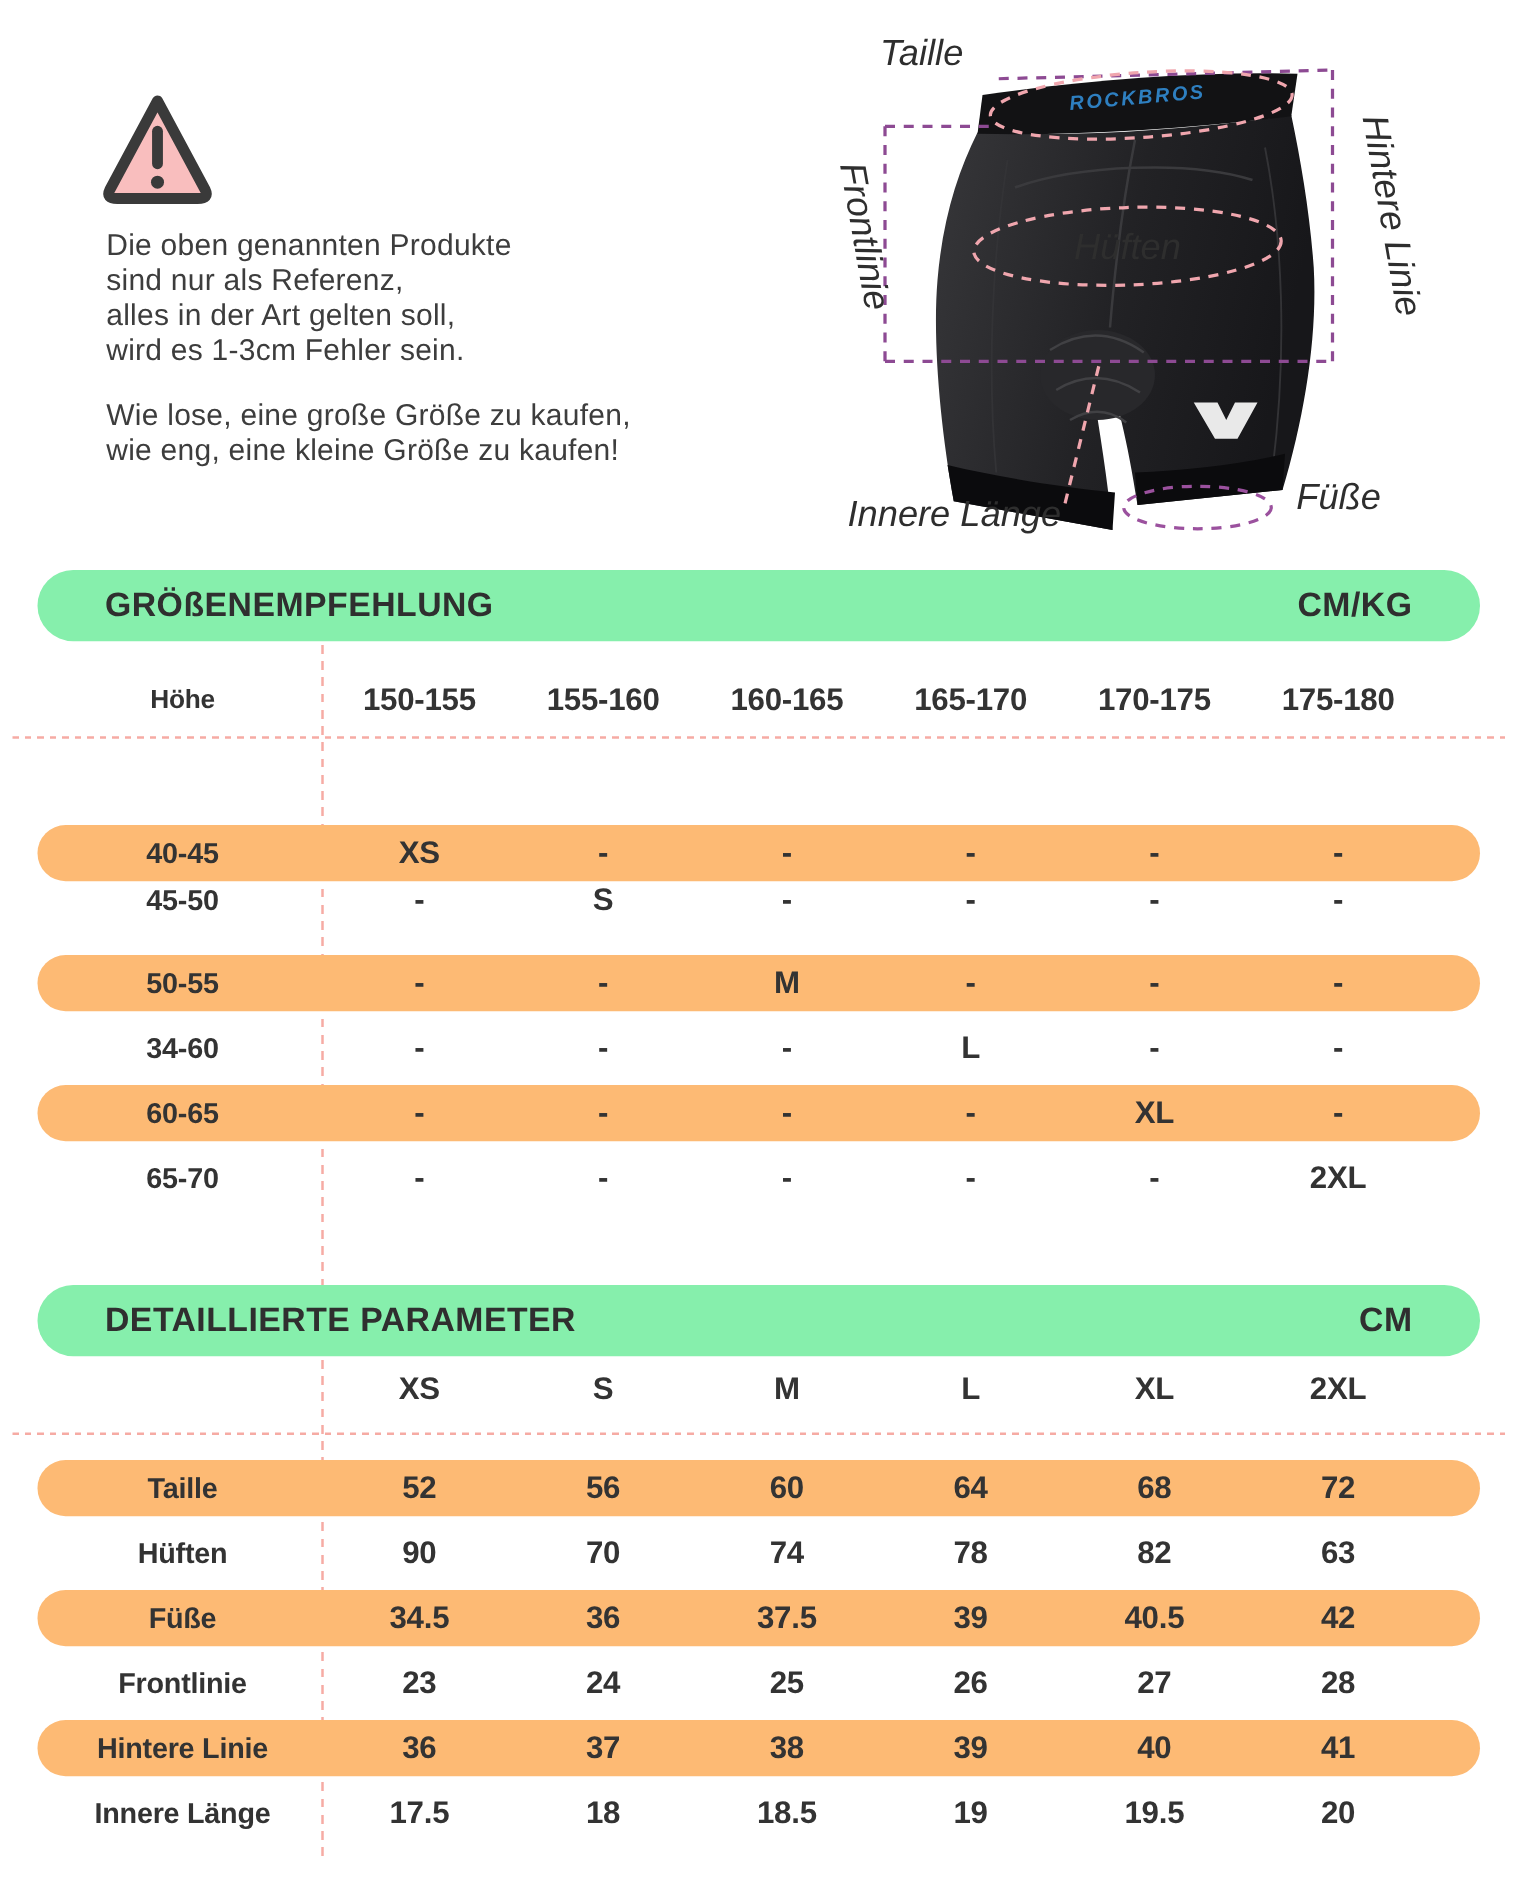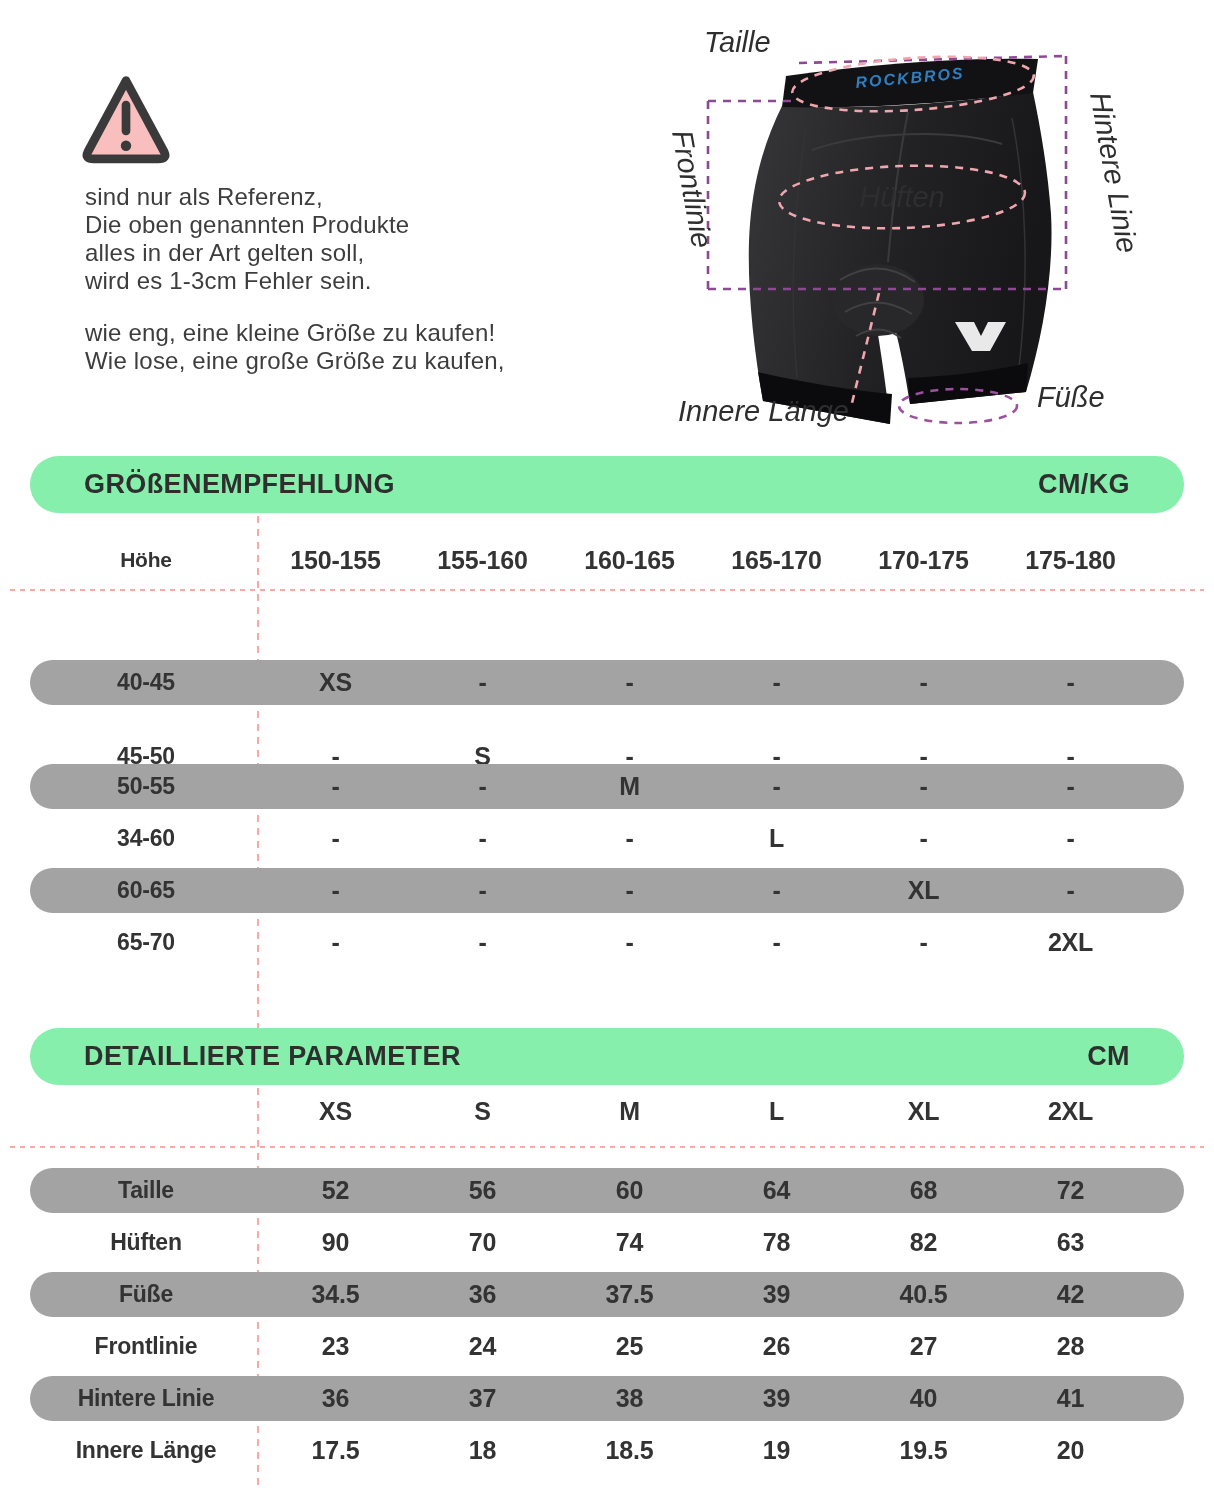--- a/index.html
+++ b/index.html
@@ -24,46 +24,46 @@
   
   .banner{position:absolute;left:30px;width:1154px;height:57px;background:#86efac;border-radius:29px;
     display:flex;align-items:center;justify-content:space-between;padding:0 54px;box-sizing:border-box;z-index:1;}
   .banner1{top:456px;} .banner2{top:1028px;}
   .banner .t{font-size:27px;font-weight:800;color:#2f2f2f;letter-spacing:0.4px;}
   
   .row{position:absolute;left:30px;width:1154px;height:45px;box-sizing:border-box;padding-right:40px;
     display:grid;grid-template-columns:232px repeat(6,1fr);align-items:center;z-index:1;}
   .row > div{text-align:center;font-weight:700;font-size:25px;color:#333333;letter-spacing:-0.2px;}
   .row .lab{font-size:23px;}
-  .pill{background:#a3a3a3;border-radius:23px;}
+  .pill{background:#fdba74;border-radius:23px;}
   .hdr-sm{font-size:21px !important;}
   .hrow1{top:536px;height:48px;} .gwrow{top:603px;height:48px;}
-  .s-r0{top:660px;} .s-r1{top:698px;margin-top:36px;} .s-r2{top:764px;} .s-r3{top:816px;} .s-r4{top:868px;} .s-r5{top:920px;}
+  .s-r0{top:660px;} .s-r1{top:698px;} .s-r2{top:764px;} .s-r3{top:816px;} .s-r4{top:868px;} .s-r5{top:920px;}
   .hrow2{top:1087px;height:48px;}
   .p-r0{top:1168px;} .p-r1{top:1220px;} .p-r2{top:1272px;} .p-r3{top:1324px;} .p-r4{top:1376px;} .p-r5{top:1428px;}
 </style>
 </head>
 <body>
 
 <div class="canvas">
 
   <svg class="warn-icon" viewBox="0 0 110 106">
     <path d="M55 10 L99 92 Q103 100 92 100 L18 100 Q7 100 11 92 Z" fill="#f9bebe" stroke="#3a3a3a" stroke-width="10" stroke-linejoin="round"></path>
     <line x1="55" y1="38" x2="55" y2="68" stroke="#3a3a3a" stroke-width="10" stroke-linecap="round"></line>
     <circle cx="55" cy="85" r="6" fill="#3a3a3a"></circle>
   </svg>
   <div class="notice-p notice-p1">
+    <div>Die oben genannten Produkte</div>
     <div>sind nur als Referenz,</div>
-    <div>Die oben genannten Produkte</div>
     <div>alles in der Art gelten soll,</div>
     <div>wird es 1-3cm Fehler sein.</div>
   </div>
   <div class="notice-p notice-p2">
+    <div>Wie lose, eine große Größe zu kaufen,</div>
     <div>wie eng, eine kleine Größe zu kaufen!</div>
-    <div>Wie lose, eine große Größe zu kaufen,</div>
   </div>
 
   <svg class="diagram" viewBox="640 10 574 445">
     <defs>
       <linearGradient id="shortsGrad" x1="0" y1="0" x2="1" y2="0.25">
         <stop offset="0" stop-color="#37373a"></stop>
         <stop offset="0.55" stop-color="#222225"></stop>
         <stop offset="1" stop-color="#17171a"></stop>
       </linearGradient>
     </defs>

